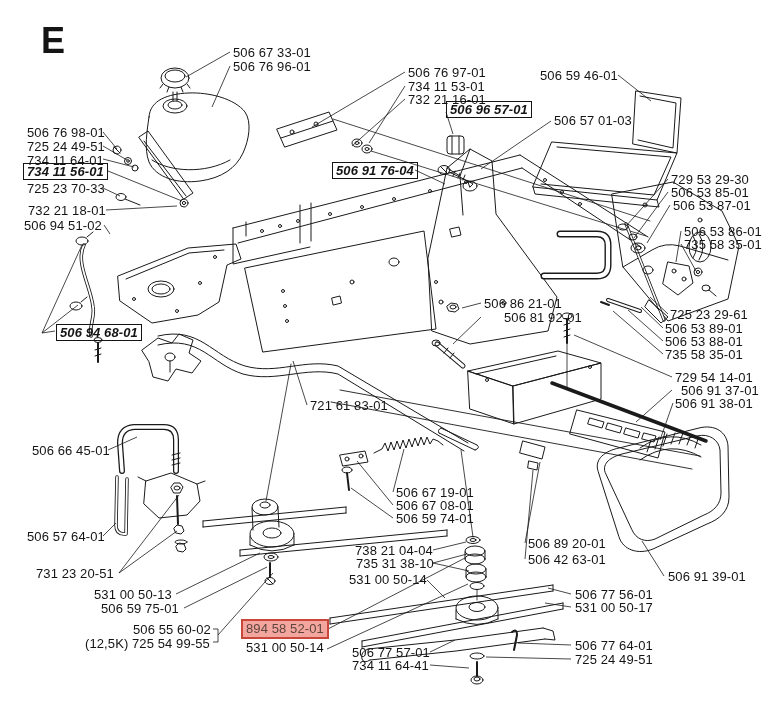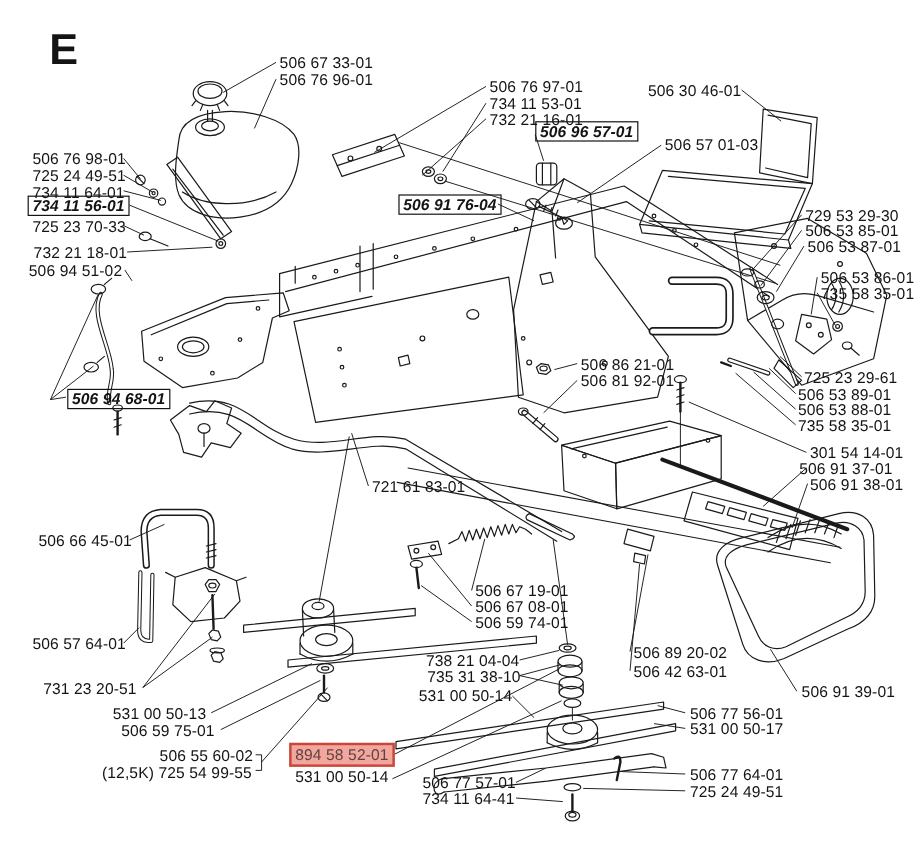--- a/index.html
+++ b/index.html
@@ -319,55 +319,55 @@
   <span class="lbl boxed" style="left:23px;top:163px">734 11 56-01</span>
   <span class="lbl" style="left:27px;top:182px">725 23 70-33</span>
   <span class="lbl" style="left:28px;top:204px">732 21 18-01</span>
   <span class="lbl" style="left:24px;top:219px">506 94 51-02</span>
   <span class="lbl boxed" style="left:56px;top:324px">506 94 68-01</span>
   <span class="lbl" style="left:408px;top:66px">506 76 97-01</span>
   <span class="lbl" style="left:408px;top:80px">734 11 53-01</span>
   <span class="lbl" style="left:408px;top:93px">732 21 16-01</span>
   <span class="lbl boxed" style="left:446px;top:101px">506 96 57-01</span>
   <span class="lbl boxed" style="left:332px;top:162px">506 91 76-04</span>
-  <span class="lbl" style="left:540px;top:69px">506 30 46-01</span>
+  <span class="lbl" style="left:540px;top:69px">506 59 46-01</span>
   <span class="lbl" style="left:554px;top:114px">506 57 01-03</span>
   <span class="lbl" style="left:671px;top:173px">729 53 29-30</span>
   <span class="lbl" style="left:671px;top:186px">506 53 85-01</span>
   <span class="lbl" style="left:673px;top:199px">506 53 87-01</span>
   <span class="lbl" style="left:684px;top:225px">506 53 86-01</span>
   <span class="lbl" style="left:684px;top:238px">735 58 35-01</span>
   <span class="lbl" style="left:670px;top:308px">725 23 29-61</span>
   <span class="lbl" style="left:665px;top:322px">506 53 89-01</span>
   <span class="lbl" style="left:665px;top:335px">506 53 88-01</span>
   <span class="lbl" style="left:665px;top:348px">735 58 35-01</span>
-  <span class="lbl" style="left:675px;top:371px">301 54 14-01</span>
-  <span class="lbl" style="left:666px;top:384px">506 91 37-01</span>
+  <span class="lbl" style="left:675px;top:371px">729 54 14-01</span>
+  <span class="lbl" style="left:681px;top:384px">506 91 37-01</span>
   <span class="lbl" style="left:675px;top:397px">506 91 38-01</span>
   <span class="lbl" style="left:484px;top:297px">506 86 21-01</span>
-  <span class="lbl" style="left:484px;top:311px">506 81 92-01</span>
+  <span class="lbl" style="left:504px;top:311px">506 81 92-01</span>
   <span class="lbl" style="left:310px;top:399px">721 61 83-01</span>
   <span class="lbl" style="left:32px;top:444px">506 66 45-01</span>
   <span class="lbl" style="left:27px;top:530px">506 57 64-01</span>
   <span class="lbl" style="left:36px;top:567px">731 23 20-51</span>
   <span class="lbl" style="left:94px;top:588px">531 00 50-13</span>
   <span class="lbl" style="left:101px;top:602px">506 59 75-01</span>
   <span class="lbl" style="left:133px;top:623px">506 55 60-02</span>
   <span class="lbl" style="left:85px;top:637px">(12,5K) 725 54 99-55</span>
   <span class="lbl hl" style="left:241px;top:619px">894 58 52-01</span>
   <span class="lbl" style="left:246px;top:641px">531 00 50-14</span>
   <span class="lbl" style="left:396px;top:486px">506 67 19-01</span>
   <span class="lbl" style="left:396px;top:499px">506 67 08-01</span>
   <span class="lbl" style="left:396px;top:512px">506 59 74-01</span>
   <span class="lbl" style="left:355px;top:544px">738 21 04-04</span>
   <span class="lbl" style="left:356px;top:557px">735 31 38-10</span>
   <span class="lbl" style="left:349px;top:573px">531 00 50-14</span>
   <span class="lbl" style="left:352px;top:646px">506 77 57-01</span>
   <span class="lbl" style="left:352px;top:659px">734 11 64-41</span>
-  <span class="lbl" style="left:528px;top:537px">506 89 20-02</span>
+  <span class="lbl" style="left:528px;top:537px">506 89 20-01</span>
   <span class="lbl" style="left:528px;top:553px">506 42 63-01</span>
   <span class="lbl" style="left:668px;top:570px">506 91 39-01</span>
   <span class="lbl" style="left:575px;top:588px">506 77 56-01</span>
   <span class="lbl" style="left:575px;top:601px">531 00 50-17</span>
   <span class="lbl" style="left:575px;top:639px">506 77 64-01</span>
   <span class="lbl" style="left:575px;top:653px">725 24 49-51</span>
 
 </div>
 
 </body></html>

